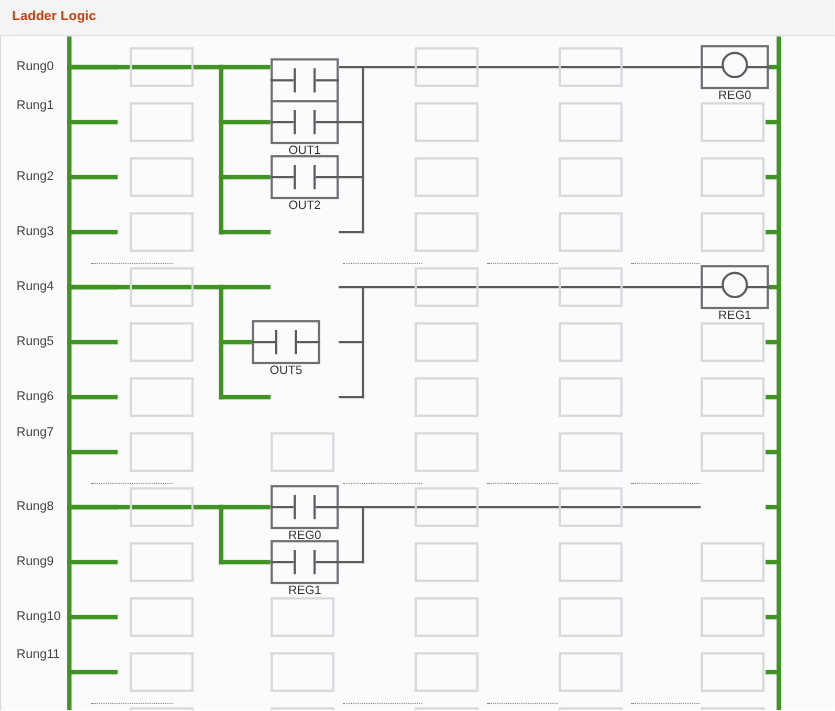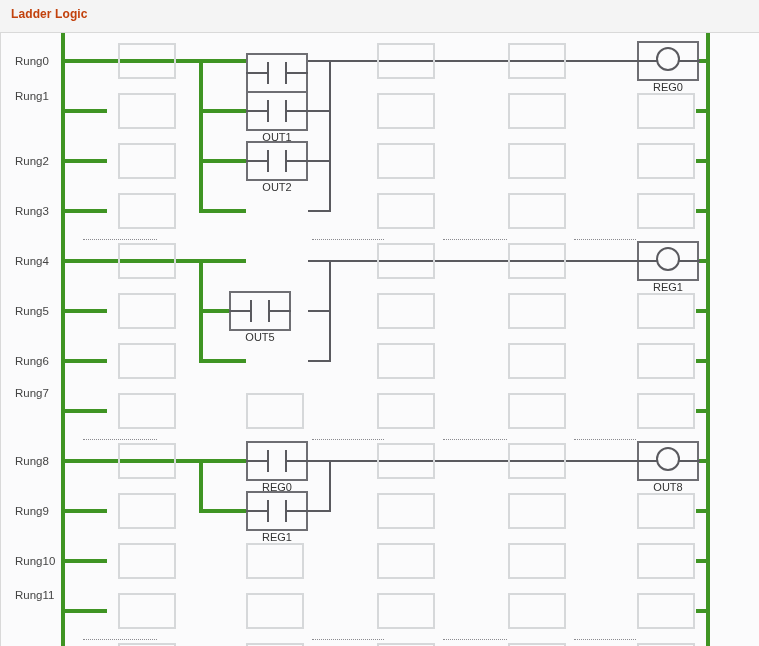--- a/index.html
+++ b/index.html
@@ -416,23 +416,16 @@
           <div class="elem-label">REG0</div>
         </div>
         <div class="elem" style="left: 237px; top: 478px;">
           <div class="elem-box"></div>
           <div class="contact-lead l1"></div>
           <div class="contact-lead l2"></div>
           <div class="contact-bar b1"></div>
           <div class="contact-bar b2"></div>
           <div class="elem-label">REG1</div>
         </div>
-        <div class="elem" style="left: 628px; top: 428px;">
-          <div class="elem-box"></div>
-          <div class="coil-lead l1"></div>
-          <div class="coil-lead l2"></div>
-          <div class="coil-ring"></div>
-          <div class="elem-label">OUT8</div>
-        </div>
       </div>
   </div>
 
 </div>
 
 </body></html>

